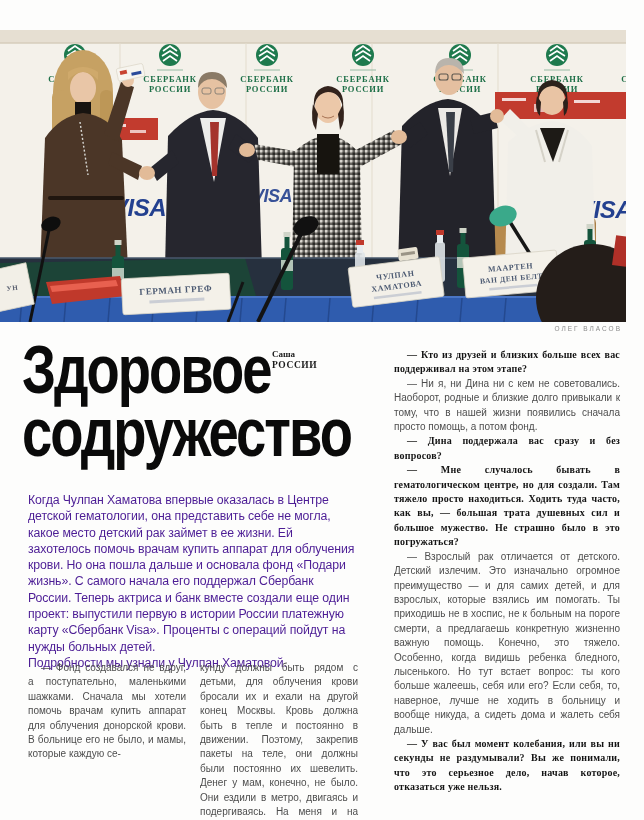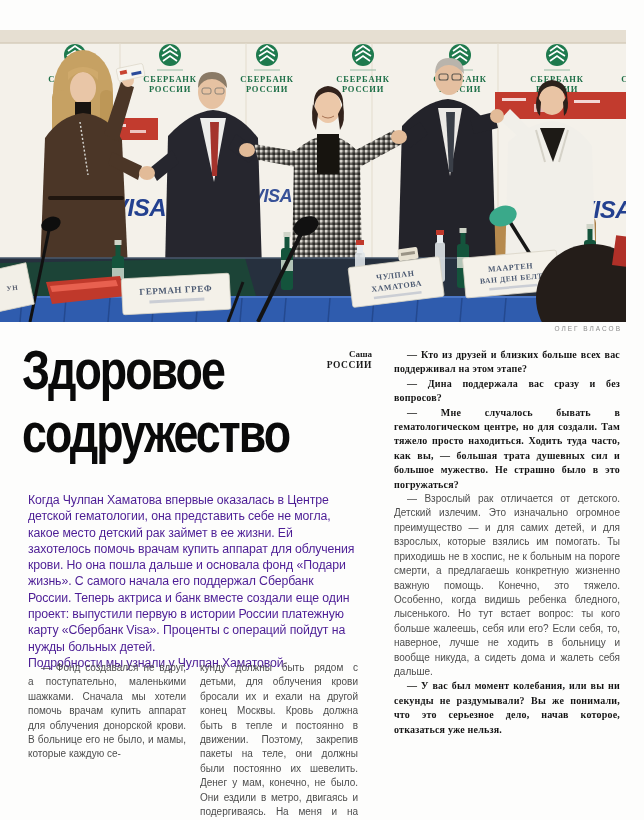--- a/index.html
+++ b/index.html
@@ -2,27 +2,27 @@
 <html><head>
 <meta charset="utf-8">
 <style>
   html,body{margin:0;padding:0;background:#ffffff;}
   .page{position:relative;width:644px;height:820px;background:#fdfdfc;overflow:hidden;
         font-family:"Liberation Sans",sans-serif;}
   .photo{position:absolute;left:0;top:30px;width:626px;height:292px;overflow:hidden;}
   .photo svg{display:block;}
   .credit{position:absolute;top:325px;right:22px;font-size:6.5px;letter-spacing:2px;
           color:#8a8a8a;font-family:"Liberation Sans",sans-serif;}
-  .byline{position:absolute;left:272px;top:349px;width:100px;text-align:right;
+  .byline{position:absolute;left:272px;top:349px;width:100px;
           font-family:"Liberation Serif",serif;font-weight:bold;color:#1c1c1c;line-height:11px;}
   .byline .first{font-size:9px;}
   .byline .last{font-size:9.5px;letter-spacing:.6px;}
   .headline{position:absolute;left:22px;top:338px;margin:0;color:#0a0a0a;
             font-family:"Liberation Sans",sans-serif;font-weight:900;
-            font-size:56px;line-height:63px;letter-spacing:-2.5px;}
+            font-size:68px;line-height:63px;letter-spacing:-2.5px;}
   .headline .hl{display:inline-block;transform:scaleX(.8);transform-origin:left center;white-space:nowrap;}
   .intro{position:absolute;left:28px;top:492px;width:328px;
          font-size:12.3px;line-height:16.3px;color:#4c1d95;white-space:pre-line;
          letter-spacing:-.1px;}
   .col{position:absolute;font-size:10px;line-height:14.4px;text-align:justify;}
   .col1{left:28px;top:661px;width:158px;}
   .col2{left:200px;top:661px;width:158px;}
   .col3{left:394px;top:348px;width:226px;}
   .para{margin:0;text-indent:13px;}
   .para.noindent{text-indent:0;}
@@ -327,19 +327,20 @@
 Подробности мы узнали у Чулпан Хаматовой.</div>
 
   <div class="col col1">
       <p class="para a">— Фонд создавался не вдруг, а поступательно, маленькими шажками. Сначала мы хотели помочь врачам купить аппарат для облучения донорской крови. В больнице его не было, и мамы, которые каждую се-</p>
     </div>
   <div class="col col2">
       <p class="para a noindent">кунду должны быть рядом с детьми, для облучения крови бросали их и ехали на другой конец Москвы. Кровь должна быть в тепле и постоянно в движении. Поэтому, закрепив пакеты на теле, они должны были постоянно их шевелить. Денег у мам, конечно, не было. Они ездили в метро, двигаясь и подергиваясь. На меня и на актрису Дину Корзун это произвело очень сильное впечатление, и нам захотелось что-то сде-</p>
     </div>
   <div class="col col3">
       <p class="para q">— Кто из друзей и близких больше всех вас поддерживал на этом этапе?</p>
+      <p class="para a">— Ни я, ни Дина ни с кем не советовались. Наоборот, родные и близкие долго привыкали к тому, что в нашей жизни появились сначала просто помощь, а потом фонд.</p>
       <p class="para q">— Дина поддержала вас сразу и без вопросов?</p>
       <p class="para q">— Мне случалось бывать в гематологическом центре, но для создали. Там тяжело просто находиться. Ходить туда часто, как вы, — большая трата душевных сил и большое мужество. Не страшно было в это погружаться?</p>
       <p class="para a">— Взрослый рак отличается от детского. Детский излечим. Это изначально огромное преимущество — и для самих детей, и для взрослых, которые взялись им помогать. Ты приходишь не в хоспис, не к больным на пороге смерти, а предлагаешь конкретную жизненно важную помощь. Конечно, это тяжело. Особенно, когда видишь ребенка бледного, лысенького. Но тут встает вопрос: ты кого больше жалеешь, себя или его? Если себя, то, наверное, лучше не ходить в больницу и вообще никуда, а сидеть дома и жалеть себя дальше.</p>
       <p class="para q">— У вас был момент колебания, или вы ни секунды не раздумывали? Вы же понимали, что это серьезное дело, начав которое, отказаться уже нельзя.</p>
     </div>
 
 </div>
 
 </body></html>

